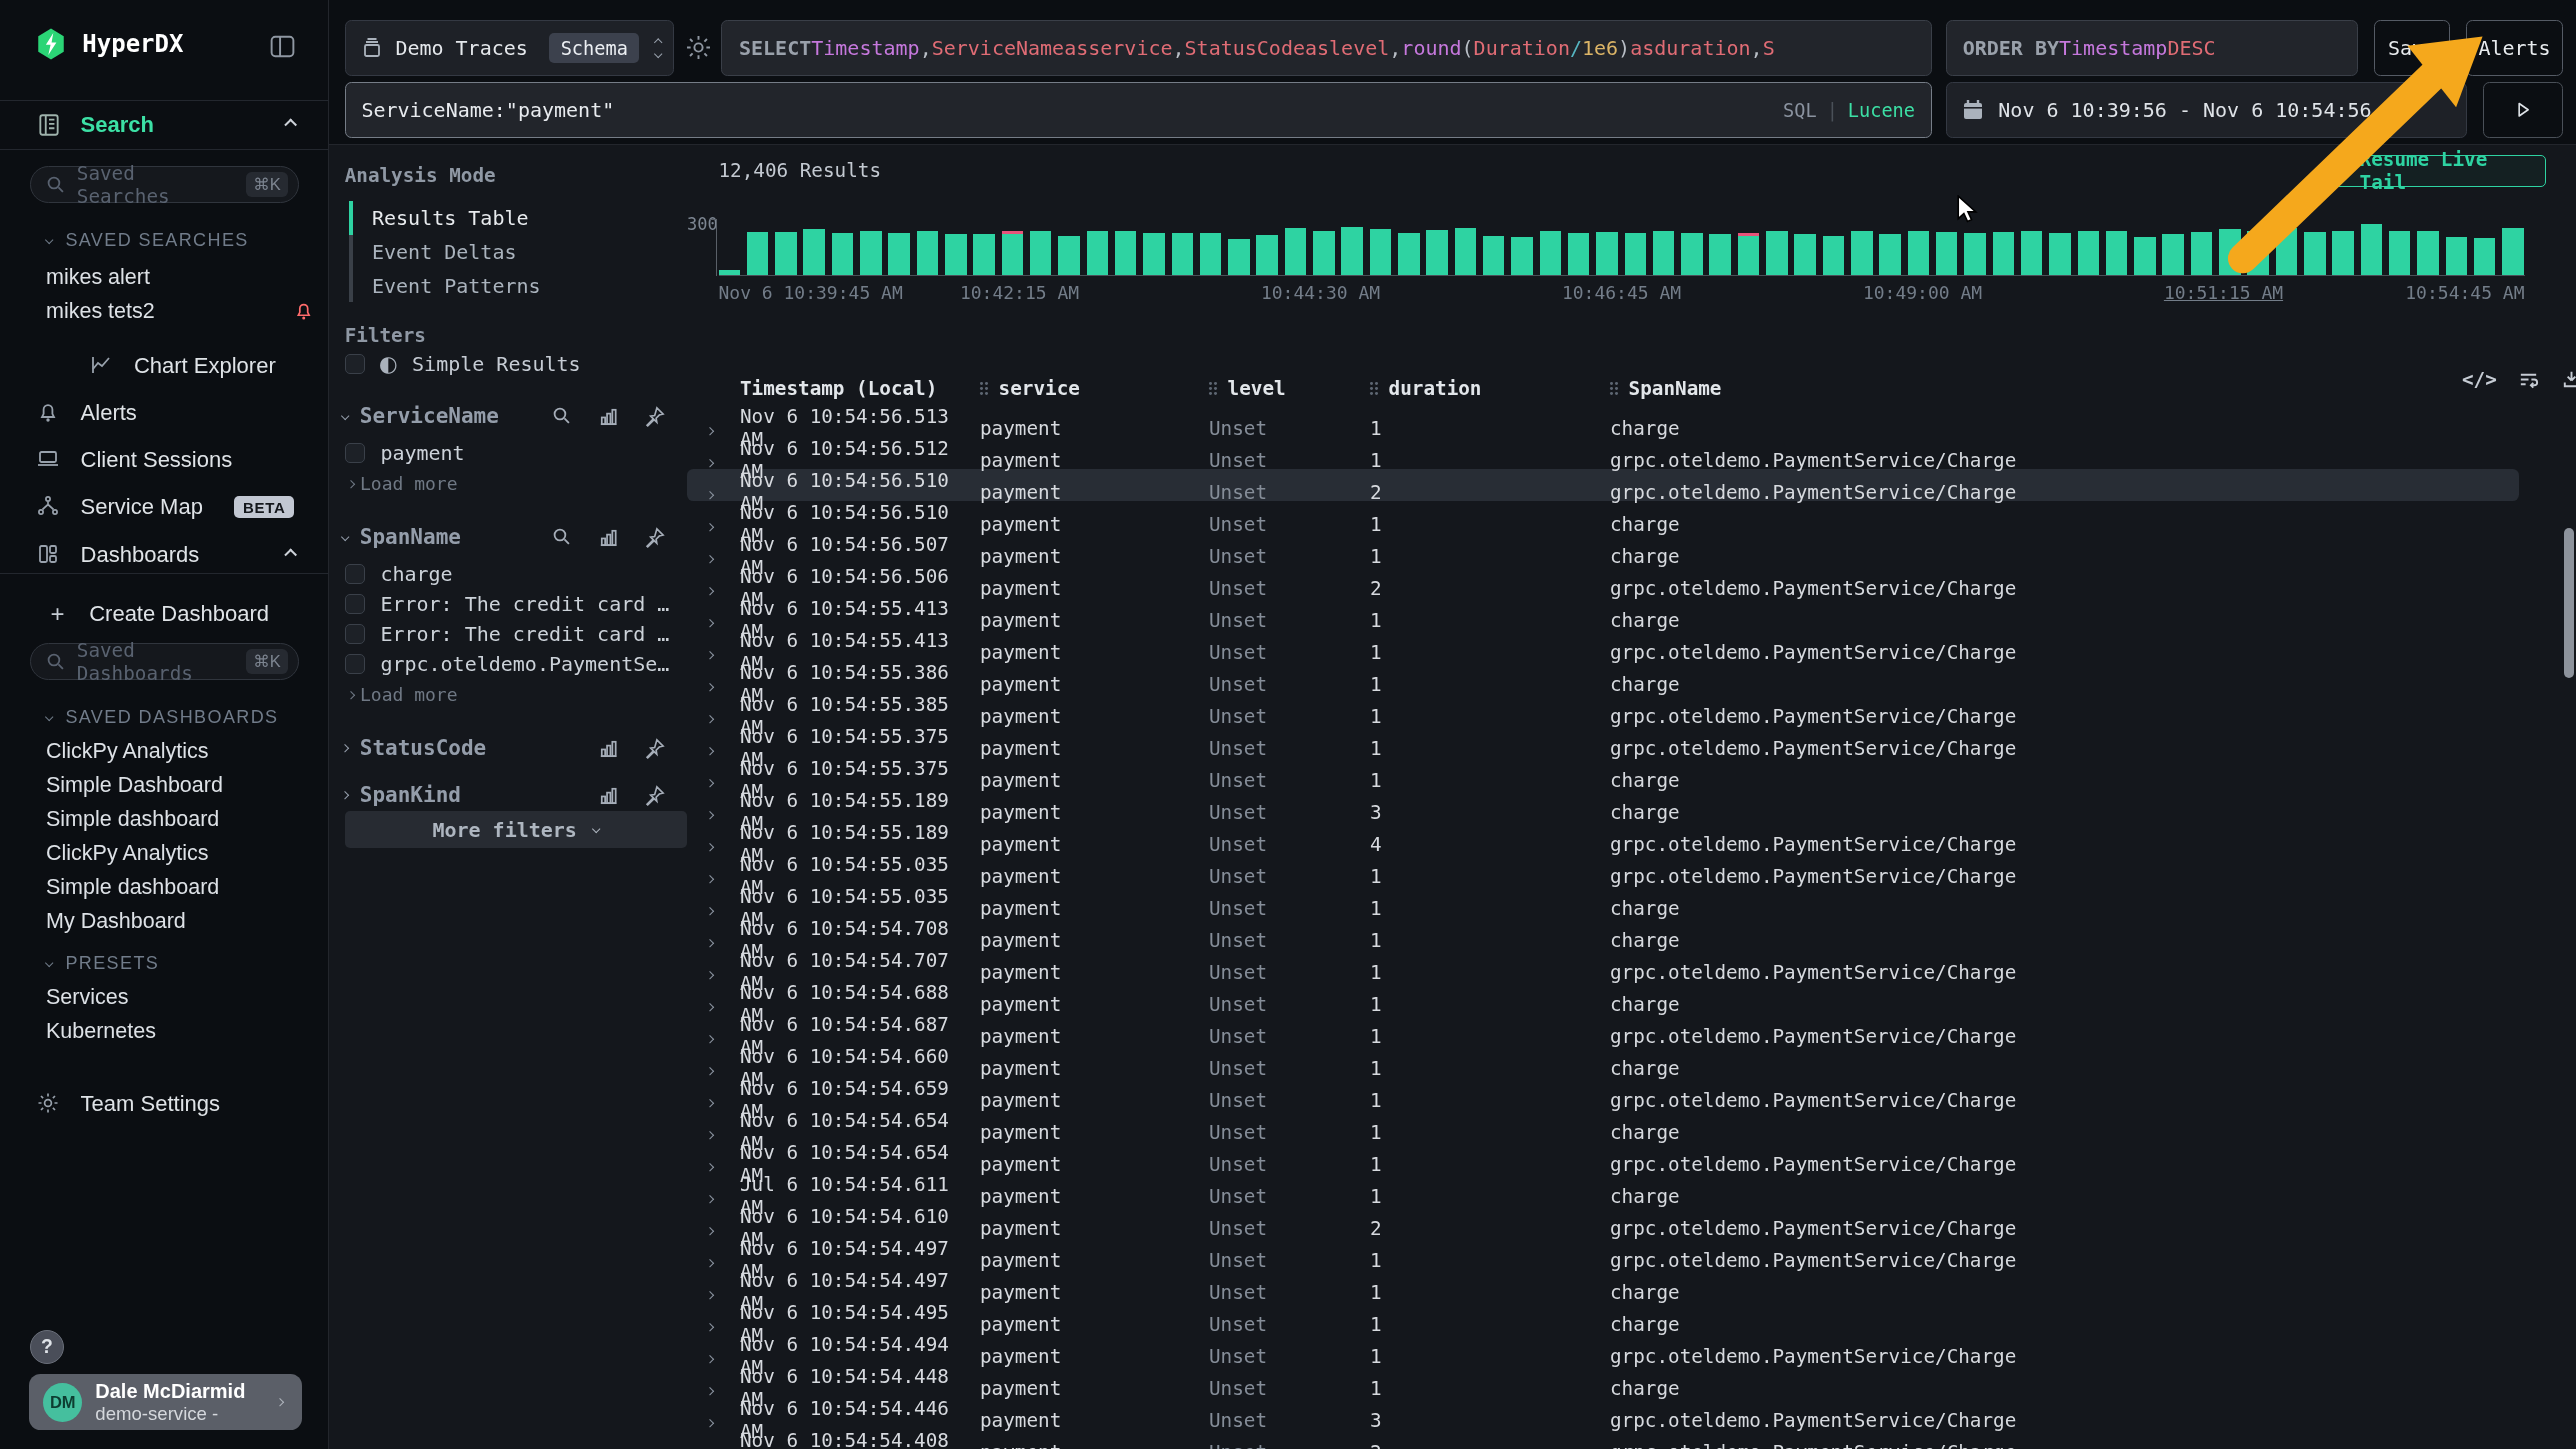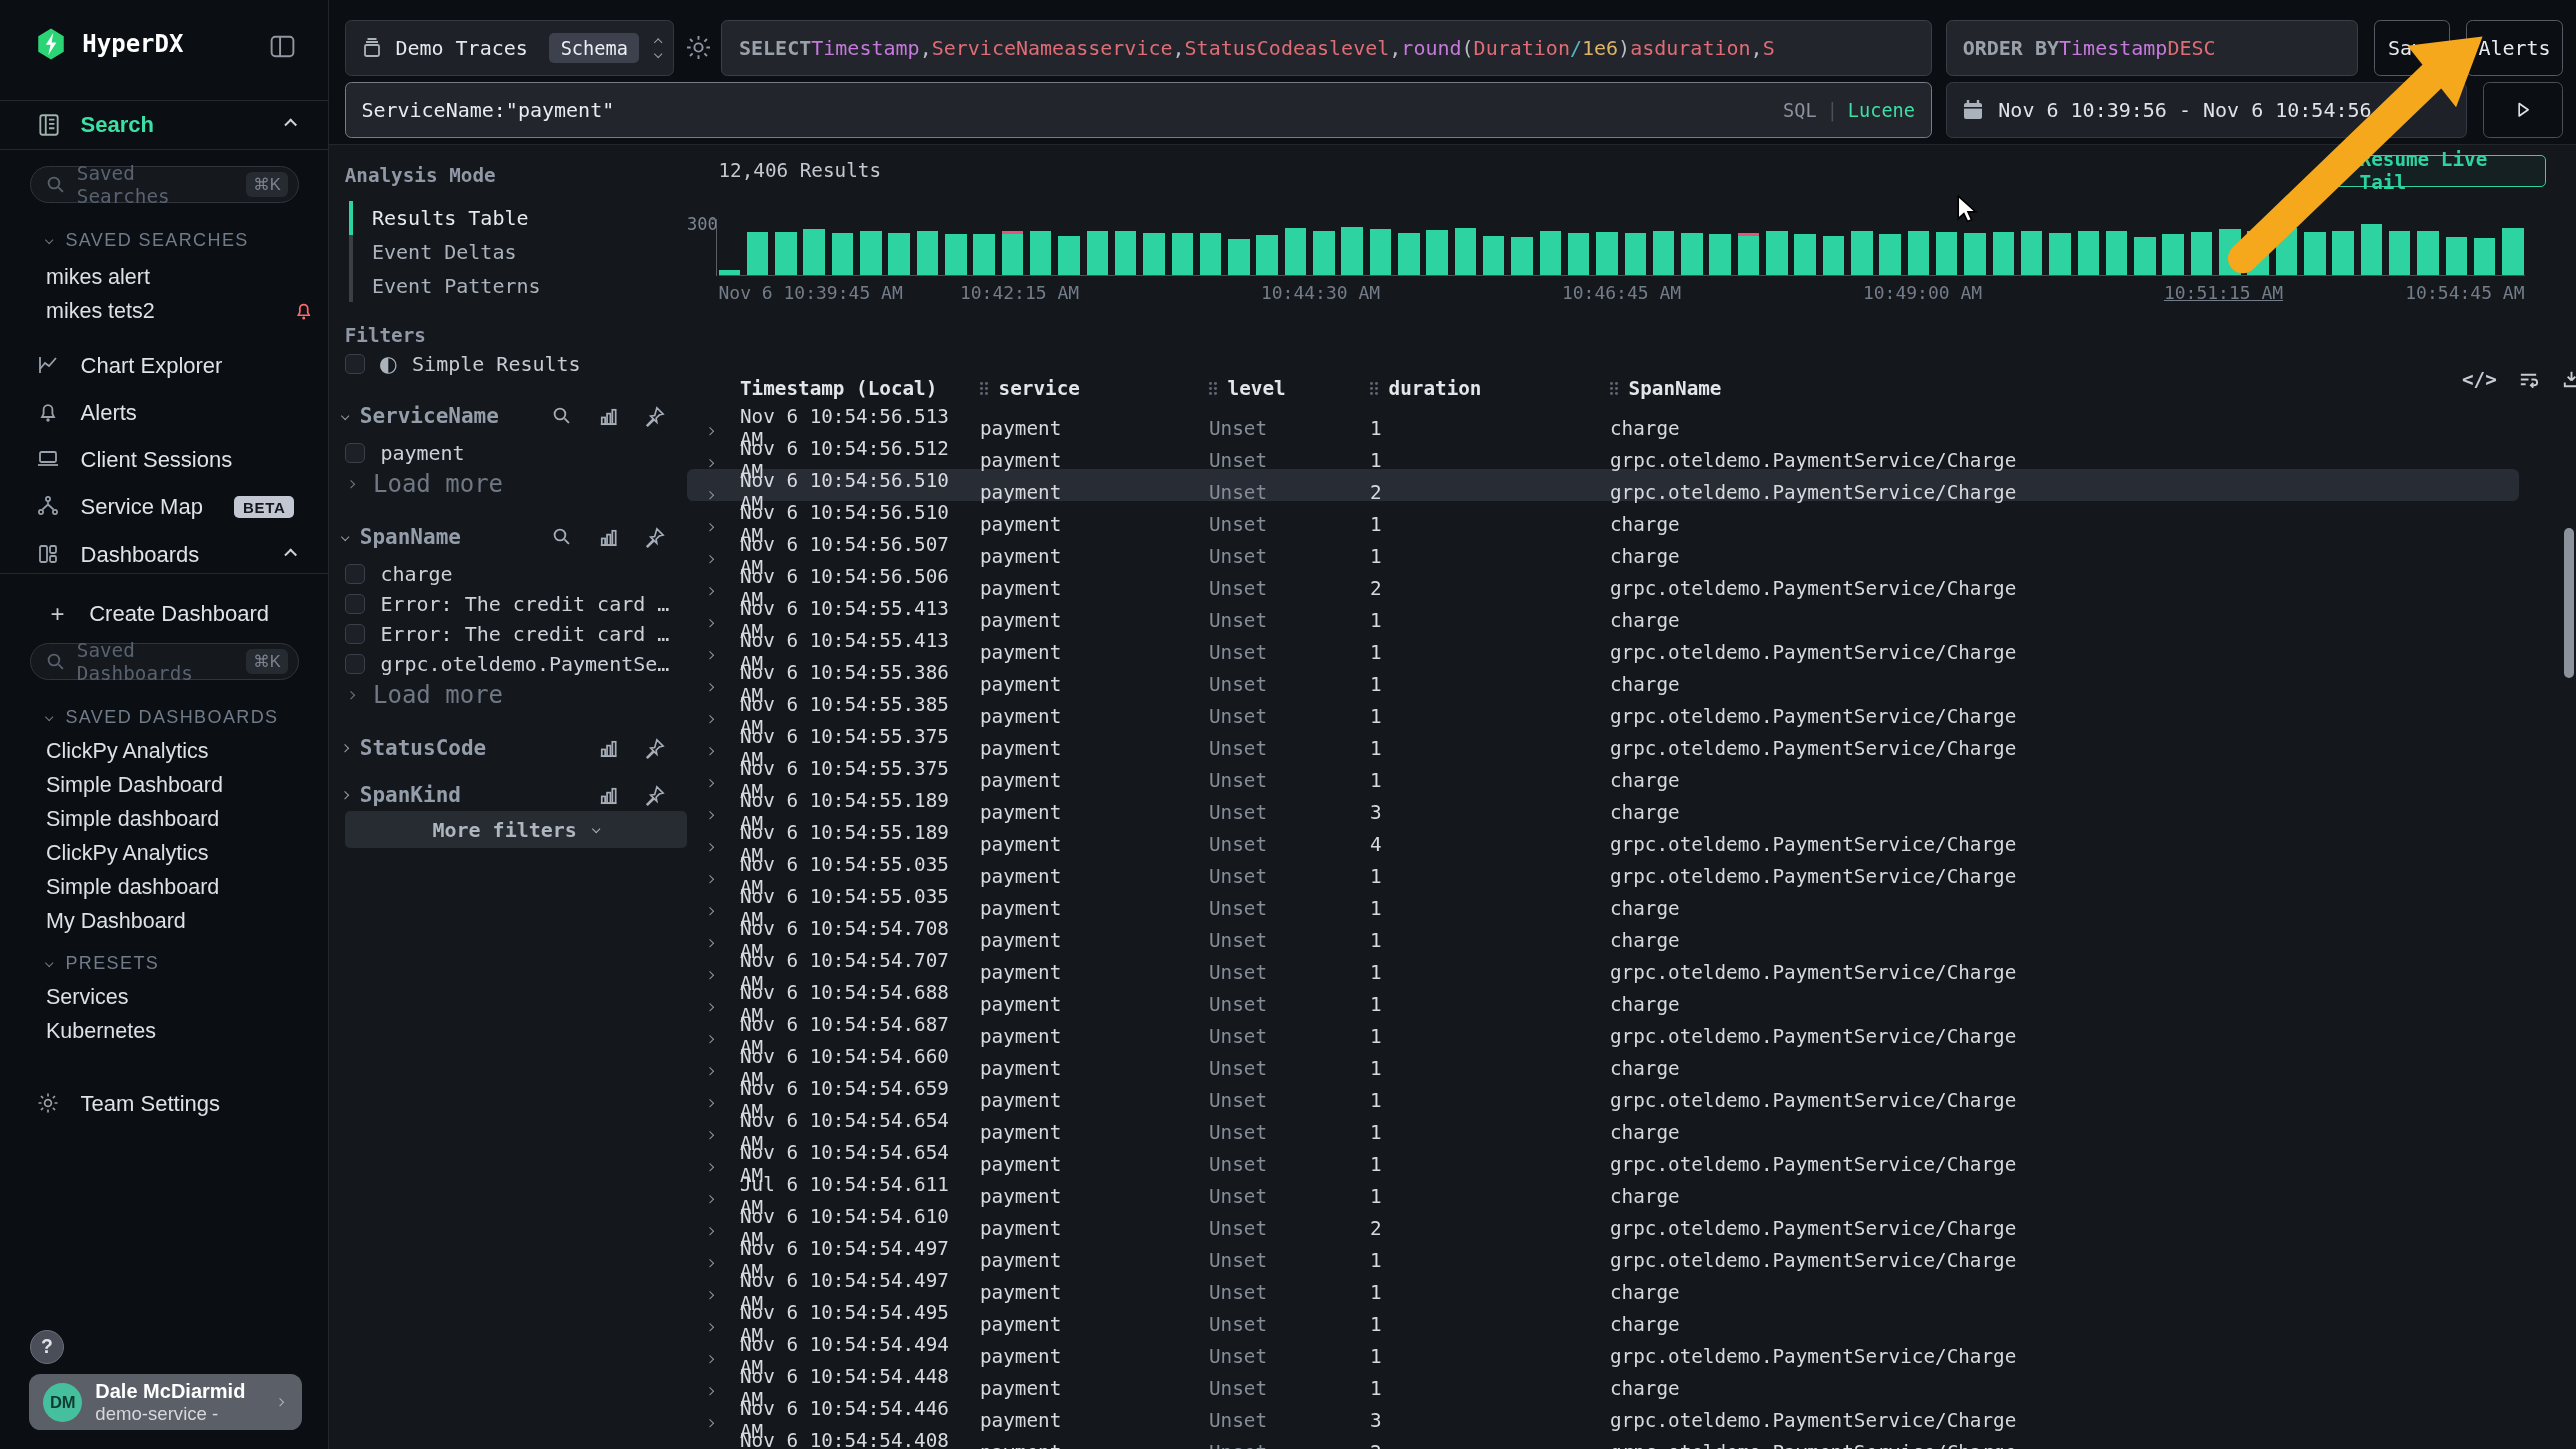--- a/index.html
+++ b/index.html
@@ -92,22 +92,22 @@
   .denoise-row{position:absolute;left:15.7px;top:206px;display:flex;align-items:center;gap:14.3px;}
   .denoise-ic{font-family:"DejaVu Sans",sans-serif;color:#aab2bc;font-size:21.5px;}
   .denoise-lbl{font-family:"DejaVu Sans Mono",monospace;font-size:20px;color:#c6ccd4;}
   #filter-groups{position:absolute;left:0;top:249px;width:358px;}
   .fg-head{display:flex;align-items:center;padding:0 21.5px 0 13px;height:44px;gap:11.4px;color:#949daa;cursor:pointer;}
   .fg-name{font-family:"DejaVu Sans Mono",monospace;font-weight:bold;font-size:21px;flex:0 0 auto;}
   .fg-sp{flex:1;}
   .fg-ic{width:23px;height:23px;color:#a6aeb9;margin-left:11.4px;flex:0 0 23px;cursor:pointer;}
   .fg-opt{display:flex;align-items:center;gap:15.7px;padding-left:15.7px;height:30px;}
   .fg-opt .lbl{font-family:"DejaVu Sans Mono",monospace;font-size:20px;color:#ccd2d9;white-space:nowrap;overflow:hidden;max-width:301px;}
-  .load-more{display:flex;align-items:center;gap:19px;padding-left:18.6px;height:31.5px;color:#6f7884;
-             font-family:"DejaVu Sans Mono",monospace;font-size:24px;cursor:pointer;}
+  .load-more{display:flex;align-items:center;gap:6px;padding-left:18.6px;height:31.5px;color:#6f7884;
+             font-family:"DejaVu Sans Mono",monospace;font-size:18px;cursor:pointer;}
   .more-filters{position:absolute;left:15.7px;top:666px;width:342px;height:37px;background:#272b32;border-radius:5px;border:none;
                 display:flex;align-items:center;justify-content:center;gap:15.7px;font-family:"DejaVu Sans Mono",monospace;
                 font-weight:bold;font-size:20px;color:#aeb6c0;cursor:pointer;}
 
   
   #main{position:absolute;left:687px;top:145px;width:1889px;height:1305px;}
   .results-count{position:absolute;left:31.5px;top:14.3px;font-family:"DejaVu Sans Mono",monospace;font-size:19.3px;color:#c3c9d1;}
   .live-tail{position:absolute;left:1643px;top:10px;width:216px;height:31.5px;border:1.4px solid var(--green);border-radius:5px;
              display:flex;align-items:center;justify-content:center;gap:10px;color:var(--green);
              font-family:"DejaVu Sans Mono",monospace;font-weight:bold;font-size:19.3px;cursor:pointer;background:rgba(46,211,162,0.05);}
@@ -204,21 +204,21 @@
           <span style="margin-right: 14.3px;">
             <svg viewBox="0 0 24 24" width="21.5" height="21.5" fill="none" stroke="#ff6b6b" stroke-width="1.9">
               <path d="M6 17h12l-1.6-3.2V9.5a4.4 4.4 0 0 0-8.8 0v4.3z"></path>
               <circle cx="12" cy="20" r="1.7" fill="#ff6b6b" stroke="none"></circle>
             </svg>
           </span>
         </div>
       </div>
 
     <div id="nav-list">
-        <div class="nav-item" style="position: absolute; left: 0px; top: 348px; width: 329px; height: 36px;">
+        <div class="nav-item" style="position: absolute; left: 0px; top: 348px; width: 329px; height: 36px; justify-content: center;">
           <span class="ic">
             <svg viewBox="0 0 24 24" width="24" height="24" fill="none" stroke="currentColor" stroke-width="1.8">
               <path d="M4 4v16"></path>
               <path d="M4 16l5-6 4 3 7-8"></path>
             </svg>
           </span>
           <span>Chart Explorer</span>
         </div>
         <div class="nav-item" style="position: absolute; left: 0px; top: 395px; width: 329px; height: 36px;">
           <span class="ic">

